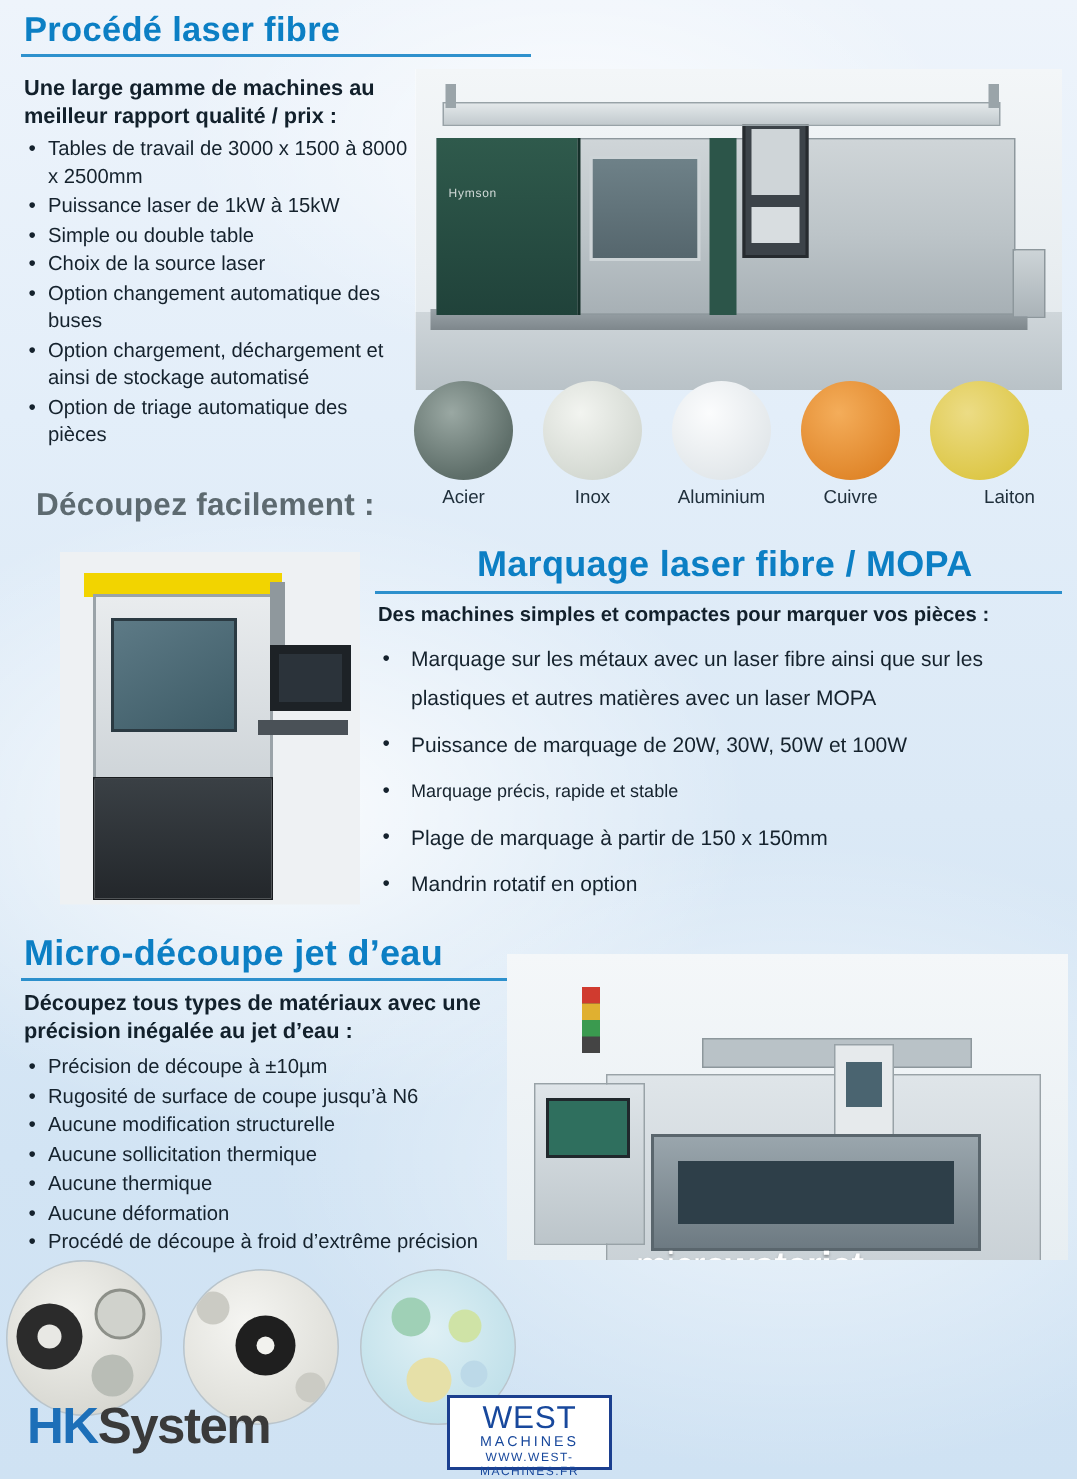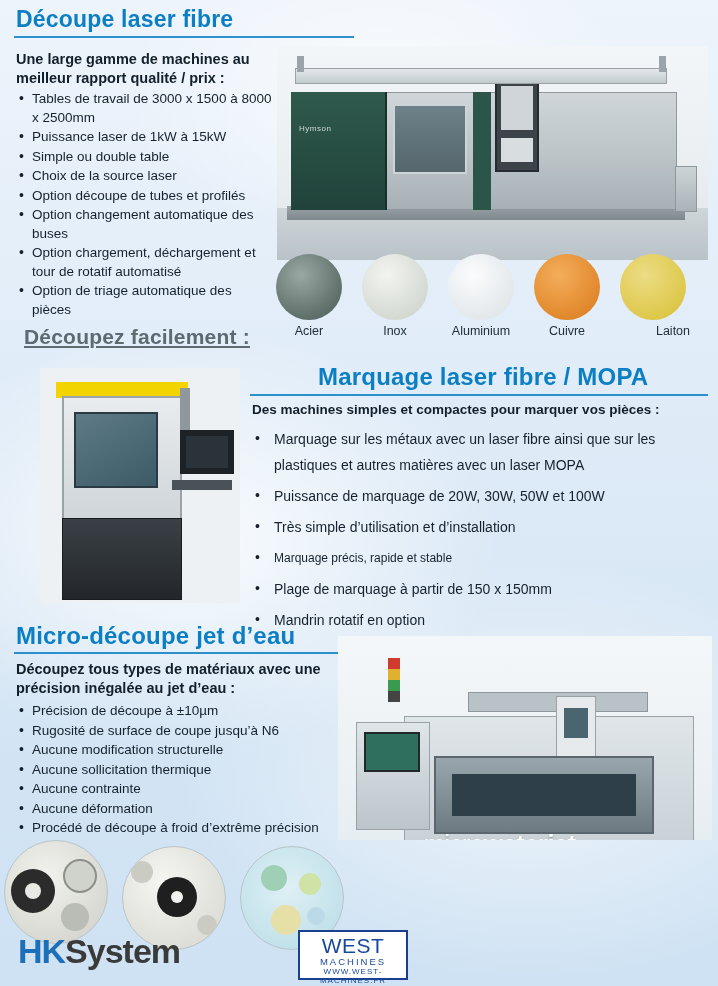--- a/index.html
+++ b/index.html
@@ -116,33 +116,32 @@
   .west .w2 { color:#18489c; font-size:9.5px; letter-spacing:2px; }
   .west .w3 { color:#18489c; font-size:8px; letter-spacing:1px; }
 </style>
 </head>
 <body>
 
 <div class="wash3"></div>
 <div class="wash1"></div>
 <div class="wash2"></div>
 
-<div class="sec-title" style="left:16px; top:6px;">Découpe laser fibre</div>
+<div class="sec-title" style="left:16px; top:6px;">Procédé laser fibre</div>
 <div class="rule" style="left:14px; top:36px; width:340px;"></div>
 
 <div class="lead" style="left:16px; top:50px; width:258px;">Une large gamme de machines au meilleur rapport qualité / prix :</div>
 
 <ul class="bul" style="left:16px; top:90px; width:258px;">
   <li>Tables de travail de 3000 x 1500 à 8000 x 2500mm</li>
   <li>Puissance laser de 1kW à 15kW</li>
   <li>Simple ou double table</li>
   <li>Choix de la source laser</li>
-  <li>Option découpe de tubes et profilés</li>
   <li>Option changement automatique des buses</li>
-  <li>Option chargement, déchargement et tour de rotatif automatisé</li>
+  <li>Option chargement, déchargement et ainsi de stockage automatisé</li>
   <li>Option de triage automatique des pièces</li>
 </ul>
 
 <div class="photo laser-photo">
   <div class="lp-sky"></div>
   <div class="lp-floor"></div>
   <div class="lp-rail"></div>
   <div class="lp-body"></div>
   <div class="lp-green"></div>
   <div class="lp-logo">Hymson</div>
@@ -164,31 +163,30 @@
   <div class="mat" style="left:262px;background:radial-gradient(circle at 38% 32%, #f4ad5a, #e0862a 75%, #d0761f);"></div>
   <div class="mat" style="left:348px;background:radial-gradient(circle at 38% 32%, #ecdc85, #ddc747 75%, #d4bd3c);"></div>
 
   <div class="mat-label" style="left:-13px;">Acier</div>
   <div class="mat-label" style="left:73px;">Inox</div>
   <div class="mat-label" style="left:159px;">Aluminium</div>
   <div class="mat-label" style="left:245px;">Cuivre</div>
   <div class="mat-label" style="left:351px;">Laiton</div>
 </div>
 
-<div class="sec-title grey" style="left:24px; top:325px; font-size:21px;text-decoration:underline;">Découpez facilement :</div>
+<div class="sec-title grey" style="left:24px; top:325px; font-size:21px;">Découpez facilement :</div>
 
 <div class="sec-title" style="left:318px; top:363px; font-size:24px;">Marquage laser fibre / MOPA</div>
 <div class="rule" style="left:250px; top:394px; width:458px;"></div>
 
 <div class="lead" style="left:252px; top:400px; width:450px; font-size:13.5px;">Des machines simples et compactes pour marquer vos pièces :</div>
 
 <ul class="bul" style="left:252px; top:426px; width:452px;">
   <li style="line-height:26px; margin-bottom:5px; font-size:14px; padding-left:22px;">Marquage sur les métaux avec un laser fibre ainsi que sur les plastiques et autres matières avec un laser MOPA</li>
   <li style="line-height:26px; margin-bottom:5px; font-size:14px; padding-left:22px;">Puissance de marquage de 20W, 30W, 50W et 100W</li>
-  <li style="line-height:26px; margin-bottom:5px; font-size:14px; padding-left:22px;">Très simple d’utilisation et d’installation</li>
   <li style="line-height:26px; margin-bottom:5px; font-size:12px; padding-left:22px;">Marquage précis, rapide et stable</li>
   <li style="line-height:26px; margin-bottom:5px; font-size:14px; padding-left:22px;">Plage de marquage à partir de 150 x 150mm</li>
   <li style="line-height:26px; margin-bottom:5px; font-size:14px; padding-left:22px;">Mandrin rotatif en option</li>
 </ul>
 
 <div class="photo mark-photo">
   <div class="mk-top"></div>
   <div class="mk-cab"></div>
   <div class="mk-win"></div>
   <div class="mk-base"></div>
@@ -202,21 +200,21 @@
 <div class="sec-title" style="left:16px; top:622px; font-size:24px;">Micro-découpe jet d’eau</div>
 <div class="rule" style="left:14px; top:652px; width:330px;"></div>
 
 <div class="lead" style="left:16px; top:660px; width:316px;">Découpez tous types de matériaux avec une précision inégalée au jet d’eau :</div>
 
 <ul class="bul" style="left:16px; top:702px; width:340px;">
   <li>Précision de découpe à ±10µm</li>
   <li>Rugosité de surface de coupe jusqu’à N6</li>
   <li>Aucune modification structurelle</li>
   <li>Aucune sollicitation thermique</li>
-  <li>Aucune contrainte</li>
+  <li>Aucune thermique</li>
   <li>Aucune déformation</li>
   <li>Procédé de découpe à froid d’extrême précision</li>
 </ul>
 
 <div class="photo wj-photo">
   <div class="wj-bg"></div>
   <div class="wj-lamp">
     <b style="background:#d03b2f;"></b>
     <b style="background:#e3b battery;background:#e0b030;"></b>
     <b style="background:#3a9a4f;"></b>

